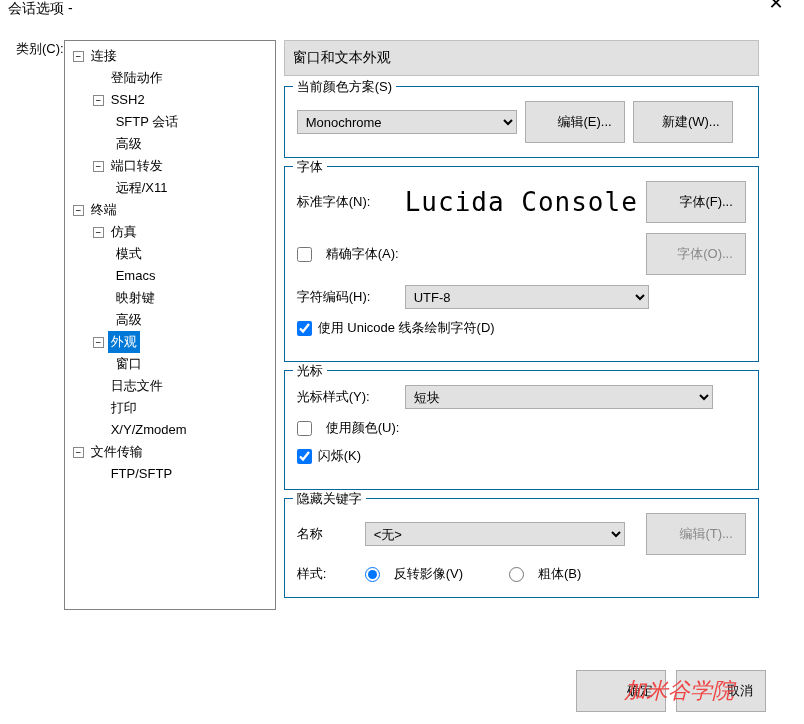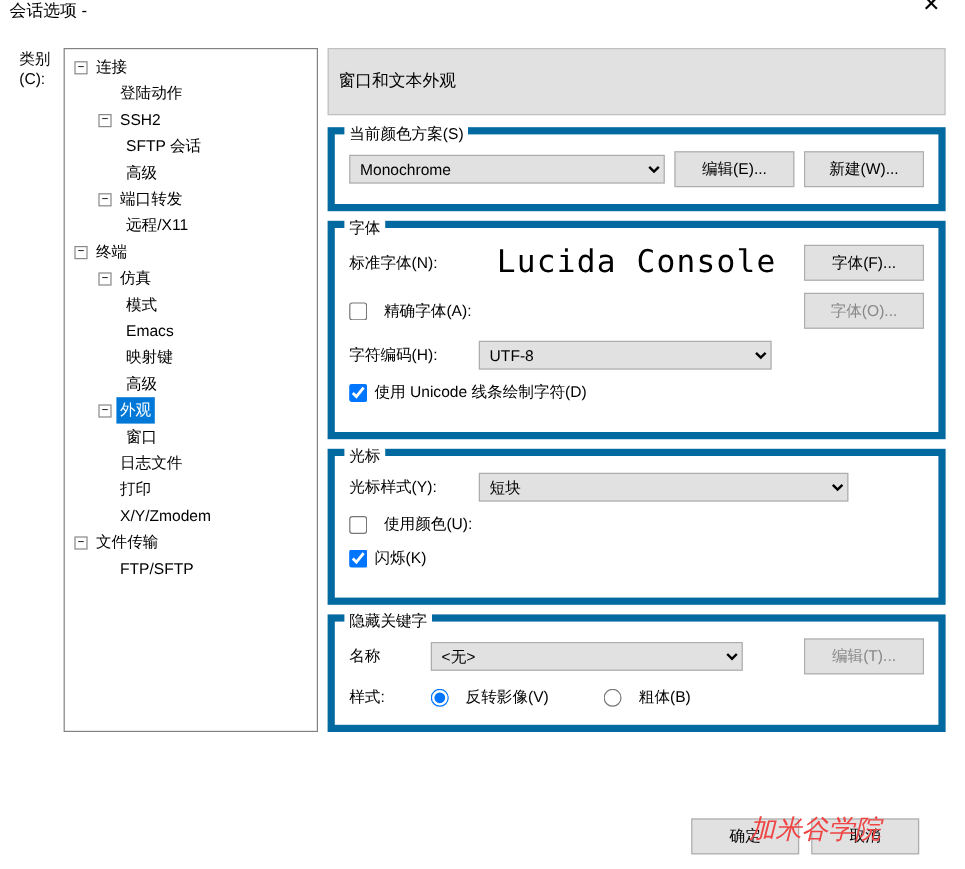--- a/index.html
+++ b/index.html
@@ -16,29 +16,29 @@
 .tree-row { display: flex; align-items: center; cursor: default; }
 .toggle { width: 11px; height: 11px; border: 1px solid #888; display: inline-flex; align-items: center; justify-content: center; font-size: 9px; line-height: 9px; margin-right: 4px; background: #fff; cursor: pointer; font-family: monospace; }
 .toggle-spacer { width: 15px; display: inline-block; }
 .node-label { padding: 0 3px; }
 .node-label.selected { background: #0078d7; color: #fff; }
 .lvl1 { padding-left: 6px; }
 .lvl2 { padding-left: 26px; }
 .lvl3 { padding-left: 46px; }
 
 .right-panel { flex: 1; }
-.section-header { background: #e1e1e1; border: 1px solid #c0c0c0; padding: 18px 8px; font-size: 14px; margin-bottom: 10px; }
-.group { border: 6px solid #0369a1; padding: 14px 12px 14px 12px; margin-bottom: 8px; position: relative; }
+.section-header { background: #e1e1e1; border: 1px solid #c0c0c0; padding: 8px 8px; font-size: 14px; margin-bottom: 10px; }
+.group { border: 1px solid #0369a1; padding: 14px 12px 14px 12px; margin-bottom: 8px; position: relative; }
 .group-title { position: absolute; top: -9px; left: 8px; background: #fff; padding: 0 4px; font-size: 13px; }
 .row { display: flex; align-items: center; margin-bottom: 10px; gap: 8px; }
 .row:last-child { margin-bottom: 0; }
 .row label { flex-shrink: 0; }
 select { border: 1px solid #adadad; background: #e1e1e1; height: 24px; padding: 0 4px; font-family: inherit; font-size: 13px; }
-select.wide { width: 263px; }
-button { border: 1px solid #adadad; background: #e1e1e1; height: 30px; padding: 0 12px; font-family: inherit; font-size: 13px; cursor: pointer; min-width: 100px; }
+select.wide { width: 220px; }
+button { border: 1px solid #adadad; background: #e1e1e1; height: 42px; padding: 0 12px; font-family: inherit; font-size: 13px; cursor: pointer; min-width: 100px; text-align: right; }
 button:disabled { color: #888; }
 input[type=checkbox] { width: 15px; height: 15px; margin-right: 6px; vertical-align: middle; }
 input[type=radio] { width: 15px; height: 15px; margin-right: 6px; vertical-align: middle; }
 .font-preview { font-family: "Lucida Console", monospace; font-size: 26px; letter-spacing: 1px; text-align: center; }
 .check-row { display: flex; align-items: center; margin-bottom: 10px; }
 .lbl-90 { display: inline-block; width: 100px; }
 .lbl-60 { display: inline-block; width: 60px; }
 .bottom-buttons { position: absolute; bottom: 12px; right: 38px; display: flex; gap: 10px; }
 .bottom-buttons button { min-width: 90px; }
 .watermark { position: absolute; bottom: 18px; right: 70px; color: #ef4444; font-size: 22px; pointer-events: none; font-style: italic; }

